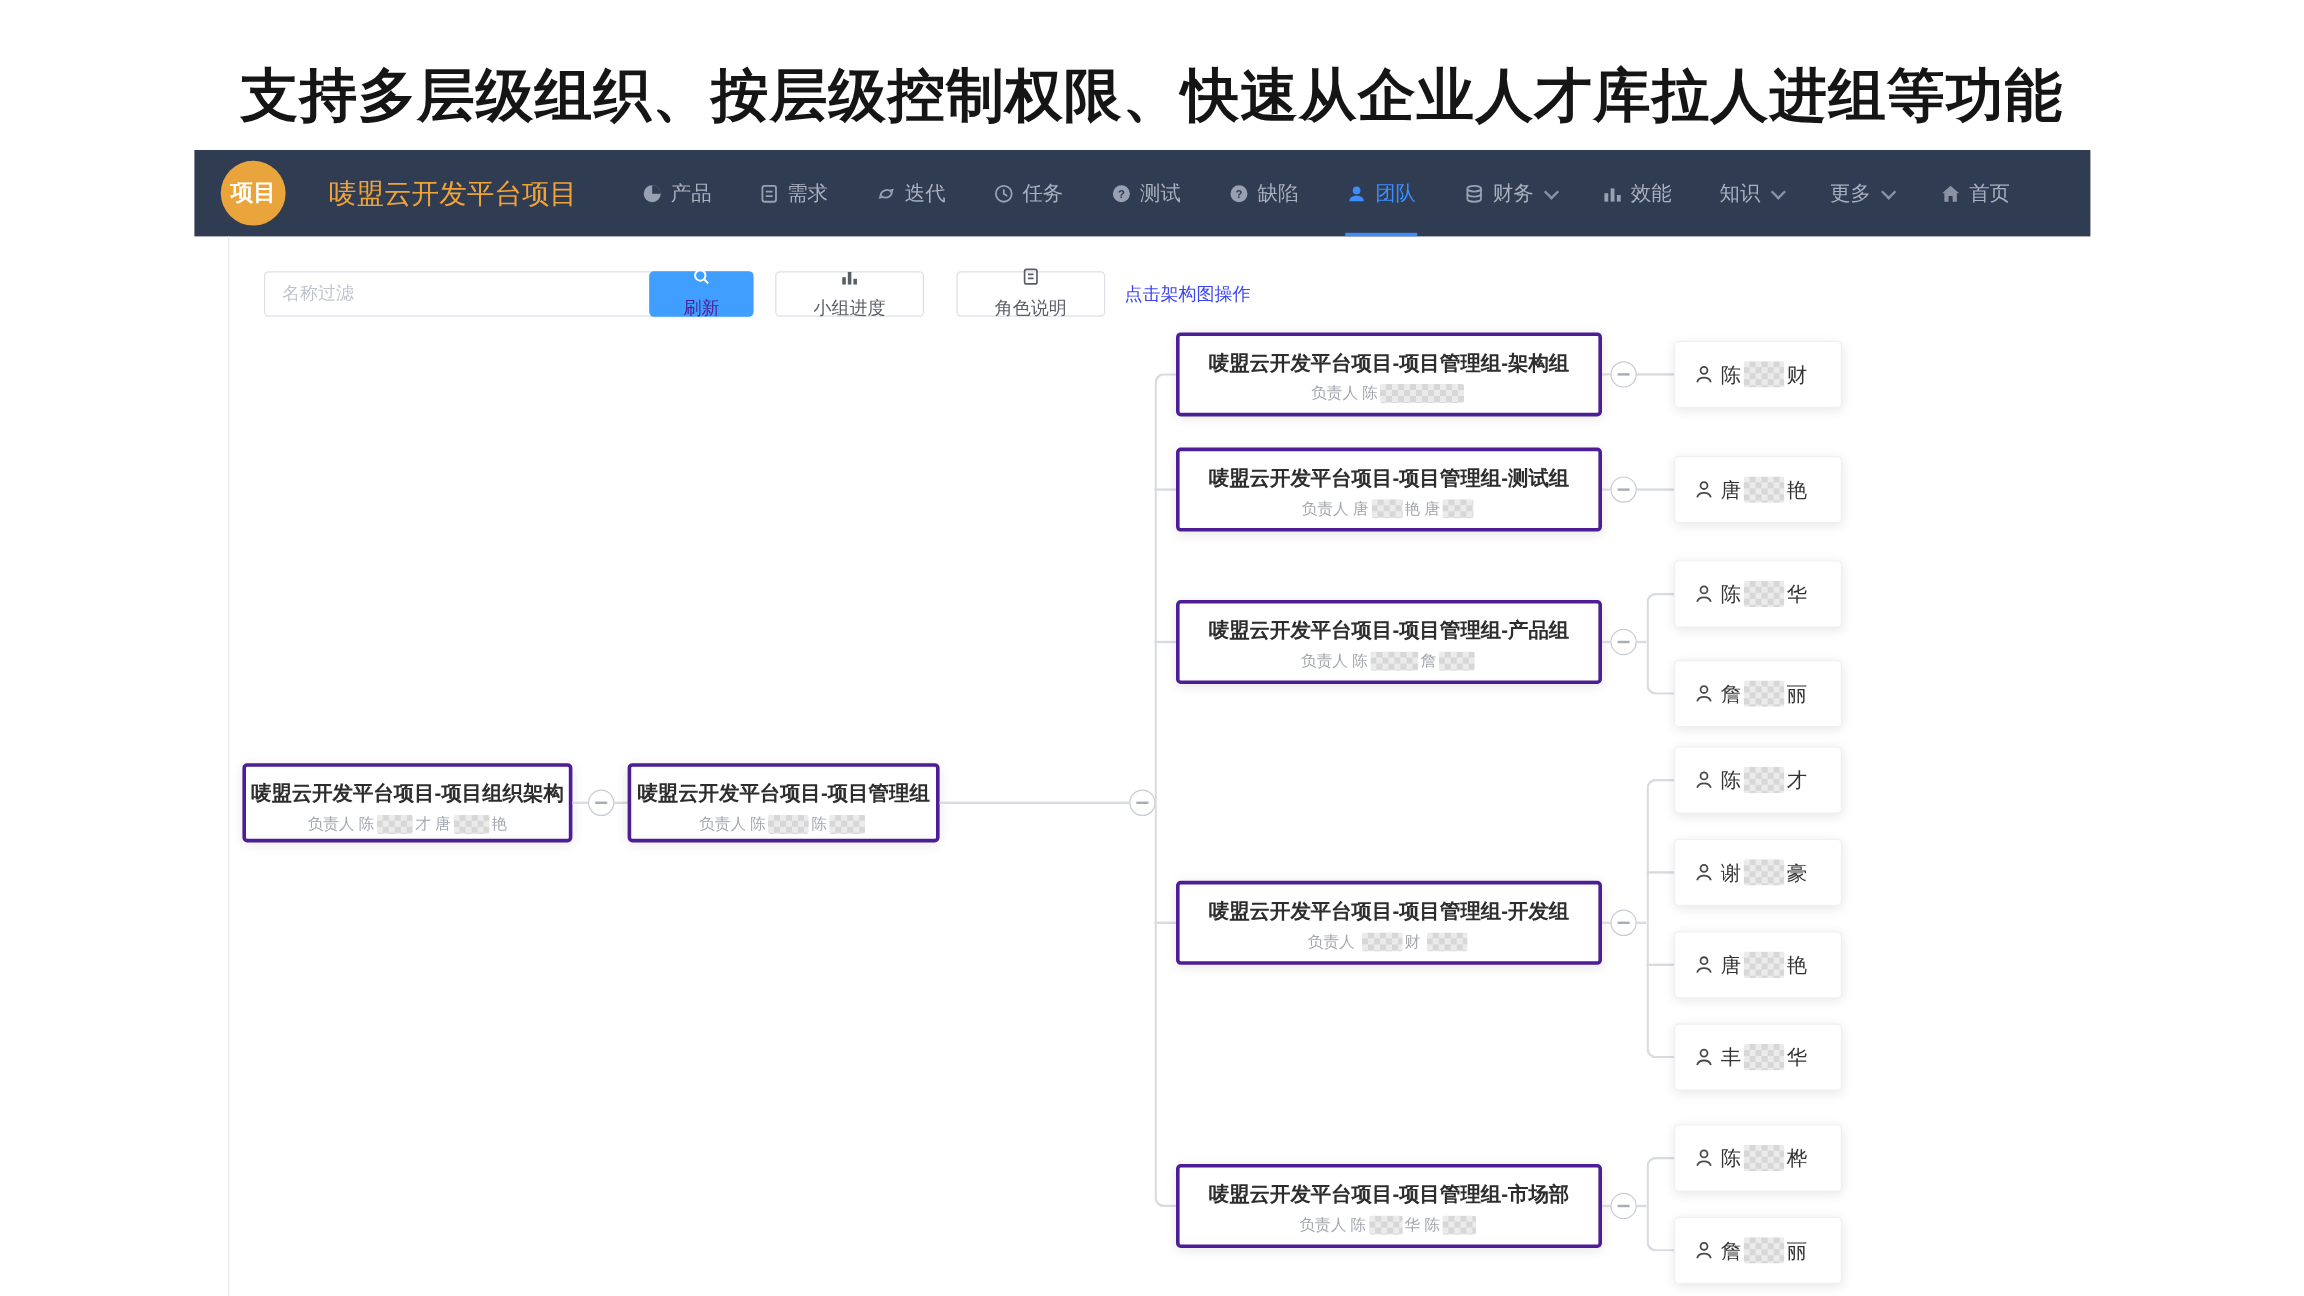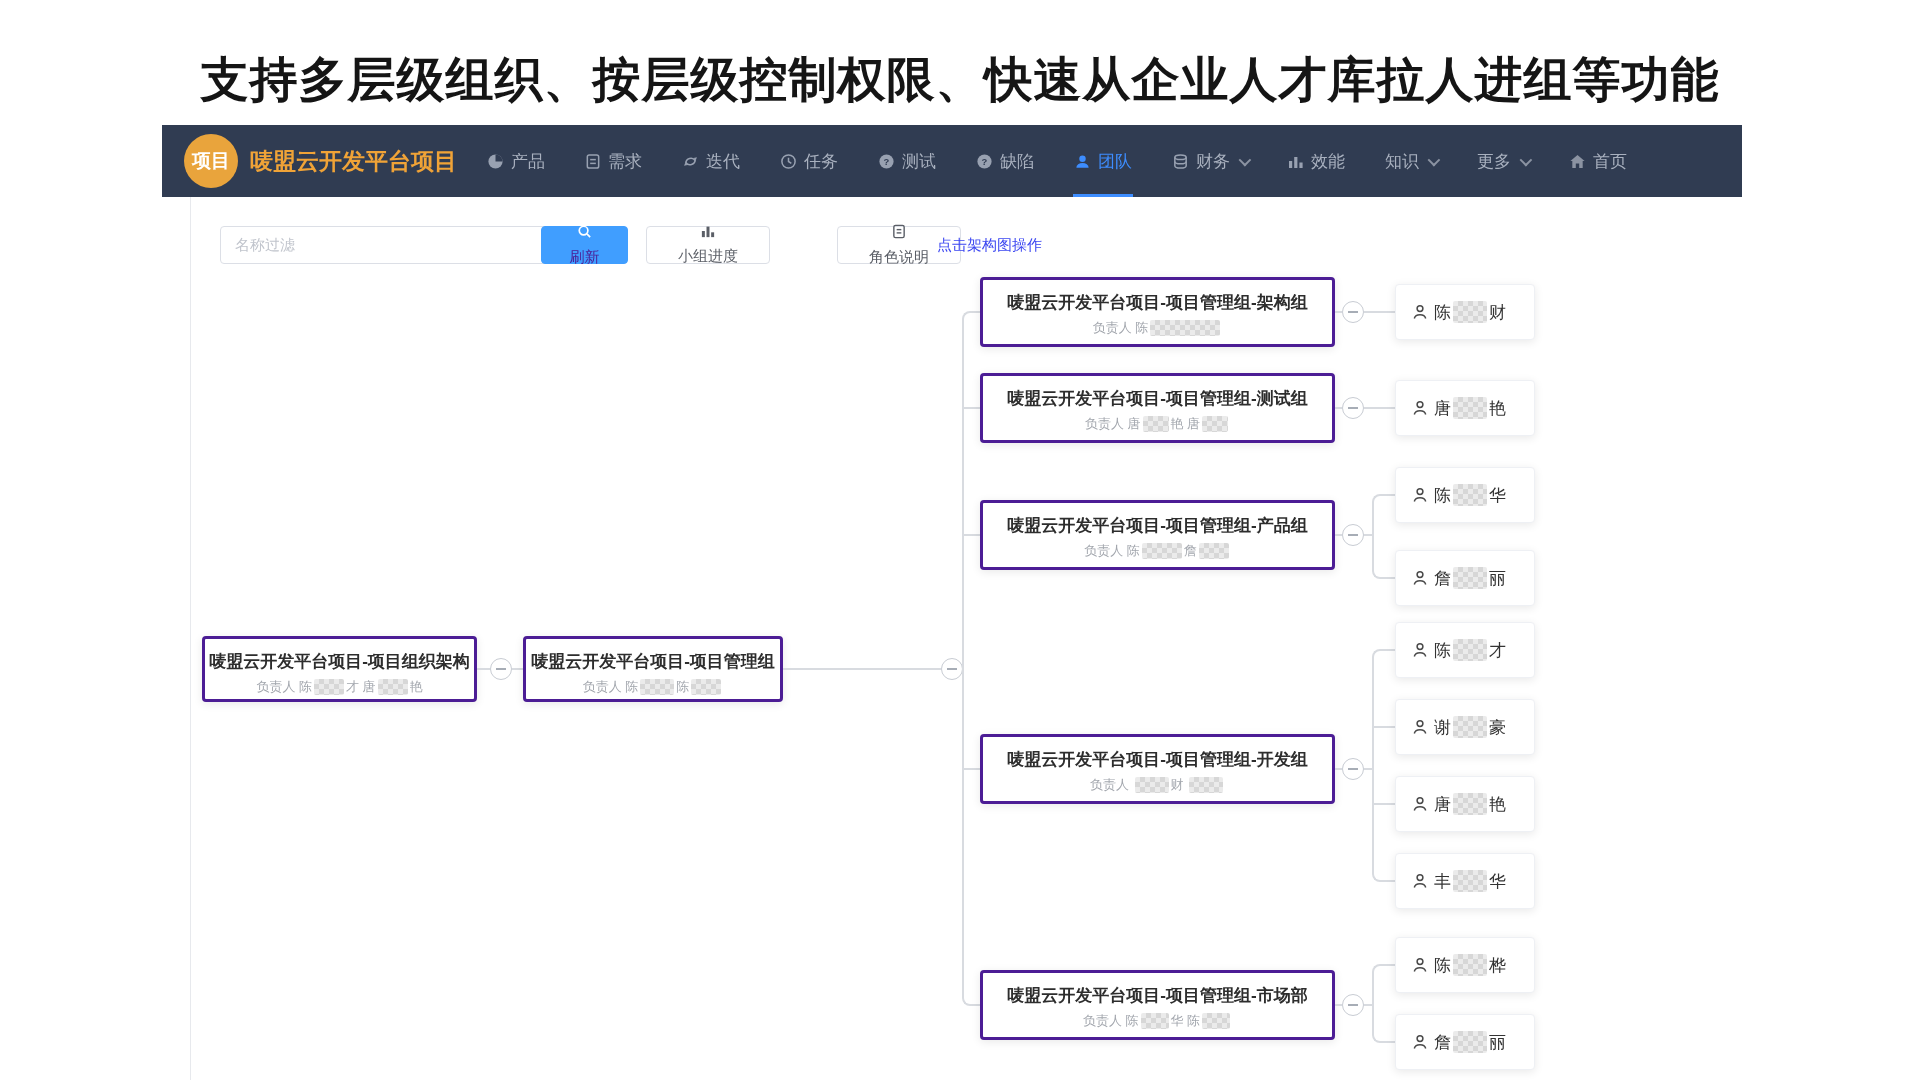--- a/index.html
+++ b/index.html
@@ -6,25 +6,25 @@
   html,body { width:1920px; height:1080px; background:#ffffff;
               font-family:"Liberation Sans","DejaVu Sans",sans-serif; overflow:hidden; }
   body { position:relative; }
 
   
   .headline { position:absolute; top:48px; left:0; width:100%; text-align:center;
               font-size:48px; font-weight:600; color:#151515; letter-spacing:1px; }
 
   
   .navbar { position:absolute; left:162px; top:125px; width:1580px; height:72px;
-            background:#303c52; display:flex; align-items:center; padding-left:22px; overflow:hidden; }
+            background:#303c52; display:flex; align-items:center; padding-left:22px; overflow:hidden;gap:24px; }
   .logo-badge { width:54px; height:54px; border-radius:50%; background:#e9a43c; color:#fff;
                 font-size:19px; font-weight:bold; display:flex; align-items:center; justify-content:center;
                 flex:0 0 auto; }
-  .brand { color:#f0a337; font-size:23px; font-weight:bold; margin-left:12px; white-space:nowrap; }
+  .brand { color:#f0a337; font-size:23px; font-weight:normal; margin-left:12px; white-space:nowrap; }
   .nav-menu { display:flex; align-items:center; margin-left:30px; gap:40px; height:100%; }
   .nav-item { position:relative; display:flex; align-items:center; gap:7px; height:100%;
               color:#a9b1bf; font-size:17px; white-space:nowrap; cursor:pointer; }
   .nav-item svg { display:block; }
   .nav-item.active { color:#3d8dff; }
   .nav-item.active .underline { position:absolute; bottom:0; left:50%; transform:translateX(-50%);
               width:60px; height:3px; background:#3d8dff; }
   .chev { width:9px; height:9px; border-right:2px solid #8b93a2; border-bottom:2px solid #8b93a2;
           transform:rotate(45deg) translateY(-2px); margin-left:2px; }
 
@@ -36,21 +36,21 @@
   .filter-input { position:absolute; left:195px; top:226px; width:330px; height:38px;
                   border:1px solid #dcdfe6; border-radius:4px; padding:0 14px; font-size:15px;
                   color:#606266; outline:none; font-family:Liberation Serif, serif;margin-left:25px; }
   .filter-input::placeholder { color:#c0c4cc; }
   .btn { position:absolute; top:226px; height:38px; border-radius:4px; font-size:15px;
          display:flex; align-items:center; justify-content:center; gap:6px; cursor:pointer;
          font-family:inherit; }
   .btn-primary { left:541px; width:87px; background:#409eff; border:1px solid #409eff; color:#4c1d95;flex-direction:column; }
   .btn-plain { background:#fff; border:1px solid #dcdfe6; color:#5a5e66;flex-direction:column; }
   .btn-progress { left:646px; width:124px; }
-  .btn-role { left:797px; width:124px;margin-left:40px; }
+  .btn-role { left:797px; width:124px; }
   .chart-link { position:absolute; left:937px; top:236px; font-size:15px; color:#3b46f1;
                 cursor:pointer; white-space:nowrap;text-align:center; }
 
   
   .node { position:absolute; background:#fff; border:3px solid #4c1d95; border-radius:4px;
           box-shadow:0 2px 10px rgba(0,0,0,0.09); text-align:center; cursor:pointer; }
   .node .title { font-size:17px; font-weight:bold; color:#2d2d2d; margin-top:11px; white-space:nowrap; }
   .node .subtitle { font-size:13px; color:#a2a6ad; margin-top:5px; white-space:nowrap; }
   .member { position:absolute; background:#fff; border:1px solid #eef0f4; border-radius:4px;
             box-shadow:0 2px 10px rgba(0,0,0,0.09); display:flex; align-items:center;

